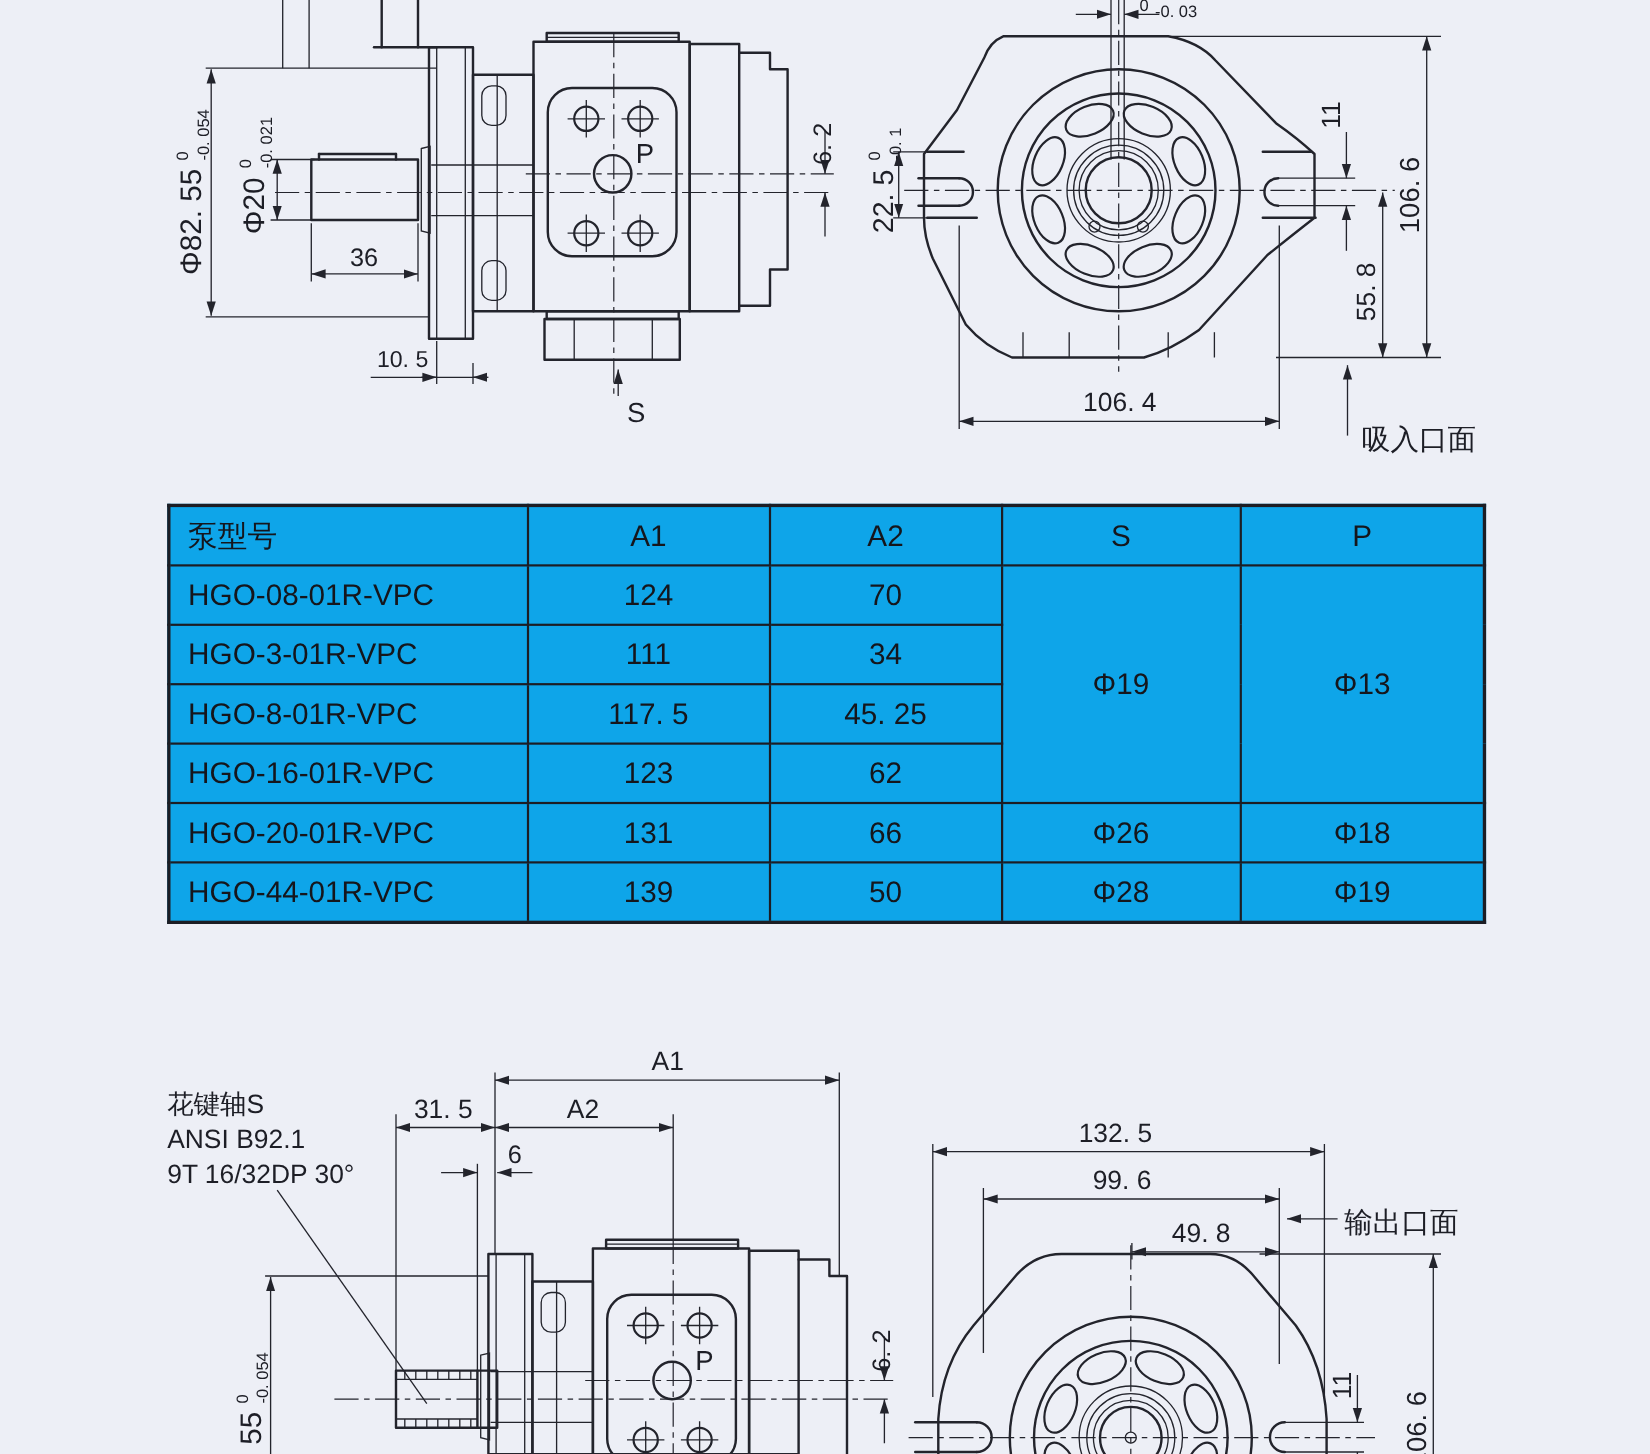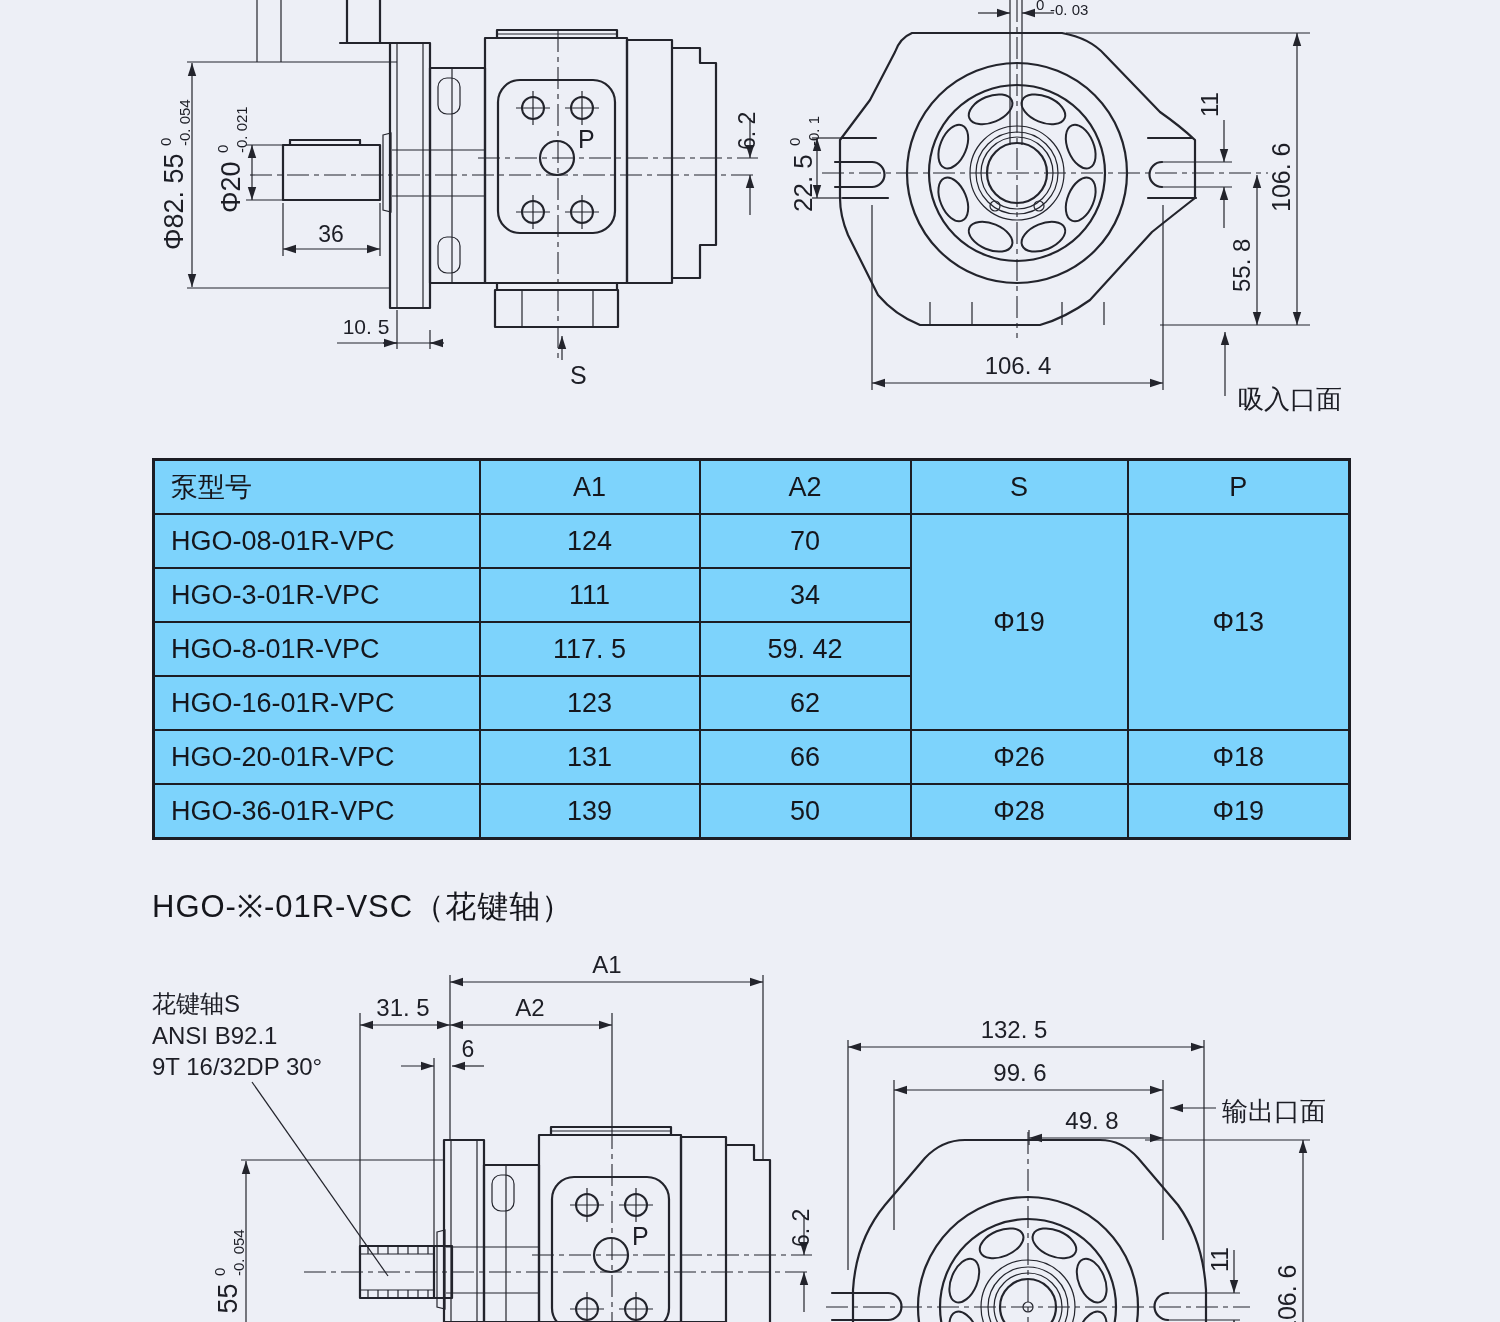--- a/index.html
+++ b/index.html
@@ -11,21 +11,21 @@
   .o2{fill:none;stroke:#23242c;stroke-width:2;stroke-linejoin:round;}
   .th{fill:none;stroke:#23242c;stroke-width:1.2;}
   .dm{fill:none;stroke:#23242c;stroke-width:1.2;}
   .cl{fill:none;stroke:#23242c;stroke-width:1.1;stroke-dasharray:22 5 5 5;}
   text.d{fill:#1d1e26;font-family:"Liberation Sans",sans-serif;}
   .t27{font-size:27px}.t26{font-size:26px}.t25{font-size:25px}.t24{font-size:24px}
   .t23{font-size:23px}.t21{font-size:21px}.t15{font-size:15px}
   .mid{text-anchor:middle}
   
   .spec-table{position:absolute;left:152px;top:458px;width:1196px;border-collapse:collapse;
-              table-layout:fixed;background:#7dd3fc;}
+              table-layout:fixed;background:#0ea5e9;}
   .spec-table td,.spec-table th{border:2px solid #1c1d24;font-size:27px;font-weight:normal;
               height:52px;text-align:center;padding:0;color:#15161c;}
   .spec-table .c0{text-align:left;padding-left:16px;}
   .spec-table{border:3px solid #1c1d24;}
   .heading{position:absolute;left:152px;top:884px;font-size:31px;letter-spacing:1px;color:#15161c;}
 </style>
 </head>
 <body>
 
 <div class="page">
@@ -392,39 +392,38 @@
       <td rowspan="4">Φ13</td>
     </tr>
     <tr>
       <td class="c0">HGO-3-01R-VPC</td>
       <td>111</td>
       <td>34</td>
     </tr>
     <tr>
       <td class="c0">HGO-8-01R-VPC</td>
       <td>117. 5</td>
-      <td>59. 42</td>
+      <td>45. 25</td>
     </tr>
     <tr>
       <td class="c0">HGO-16-01R-VPC</td>
       <td>123</td>
       <td>62</td>
     </tr>
     <tr>
       <td class="c0">HGO-20-01R-VPC</td>
       <td>131</td>
       <td>66</td>
       <td>Φ26</td>
       <td>Φ18</td>
     </tr>
     <tr>
-      <td class="c0">HGO-36-01R-VPC</td>
+      <td class="c0">HGO-44-01R-VPC</td>
       <td>139</td>
       <td>50</td>
       <td>Φ28</td>
       <td>Φ19</td>
     </tr>
   </tbody>
 </table>
 
-<div class="heading">HGO-※-01R-VSC（花键轴）</div>
 
 </div>
 
 </body></html>

